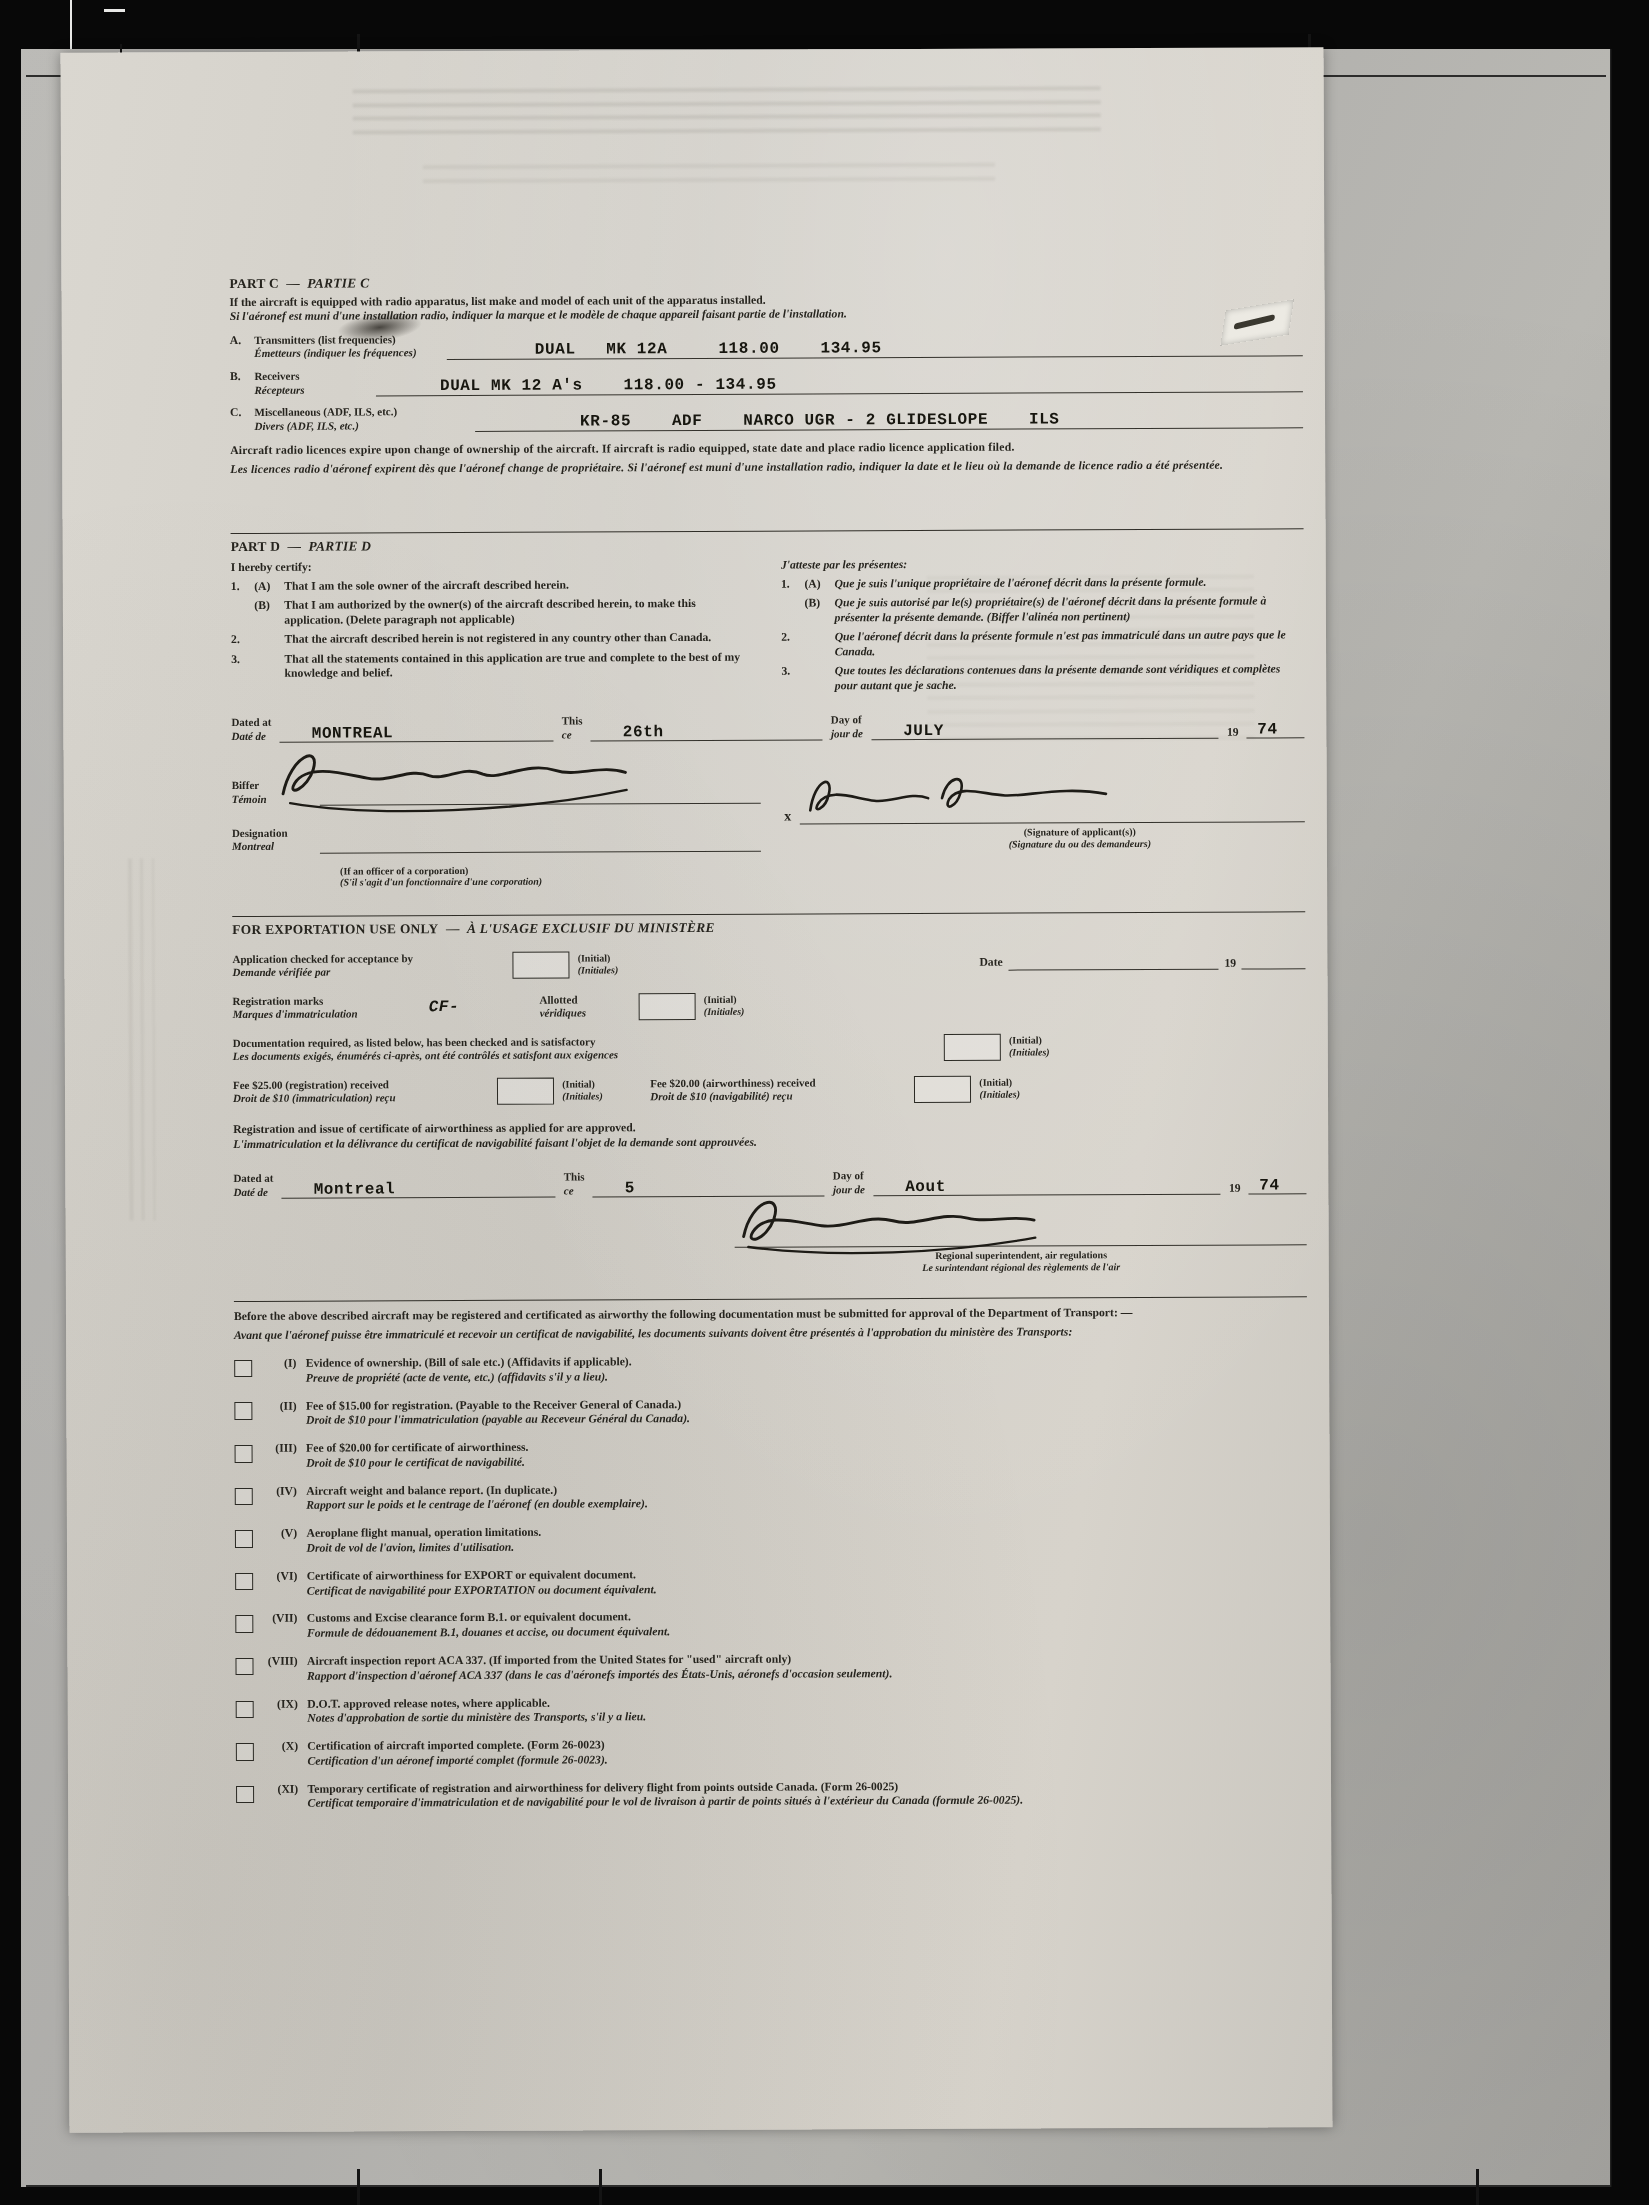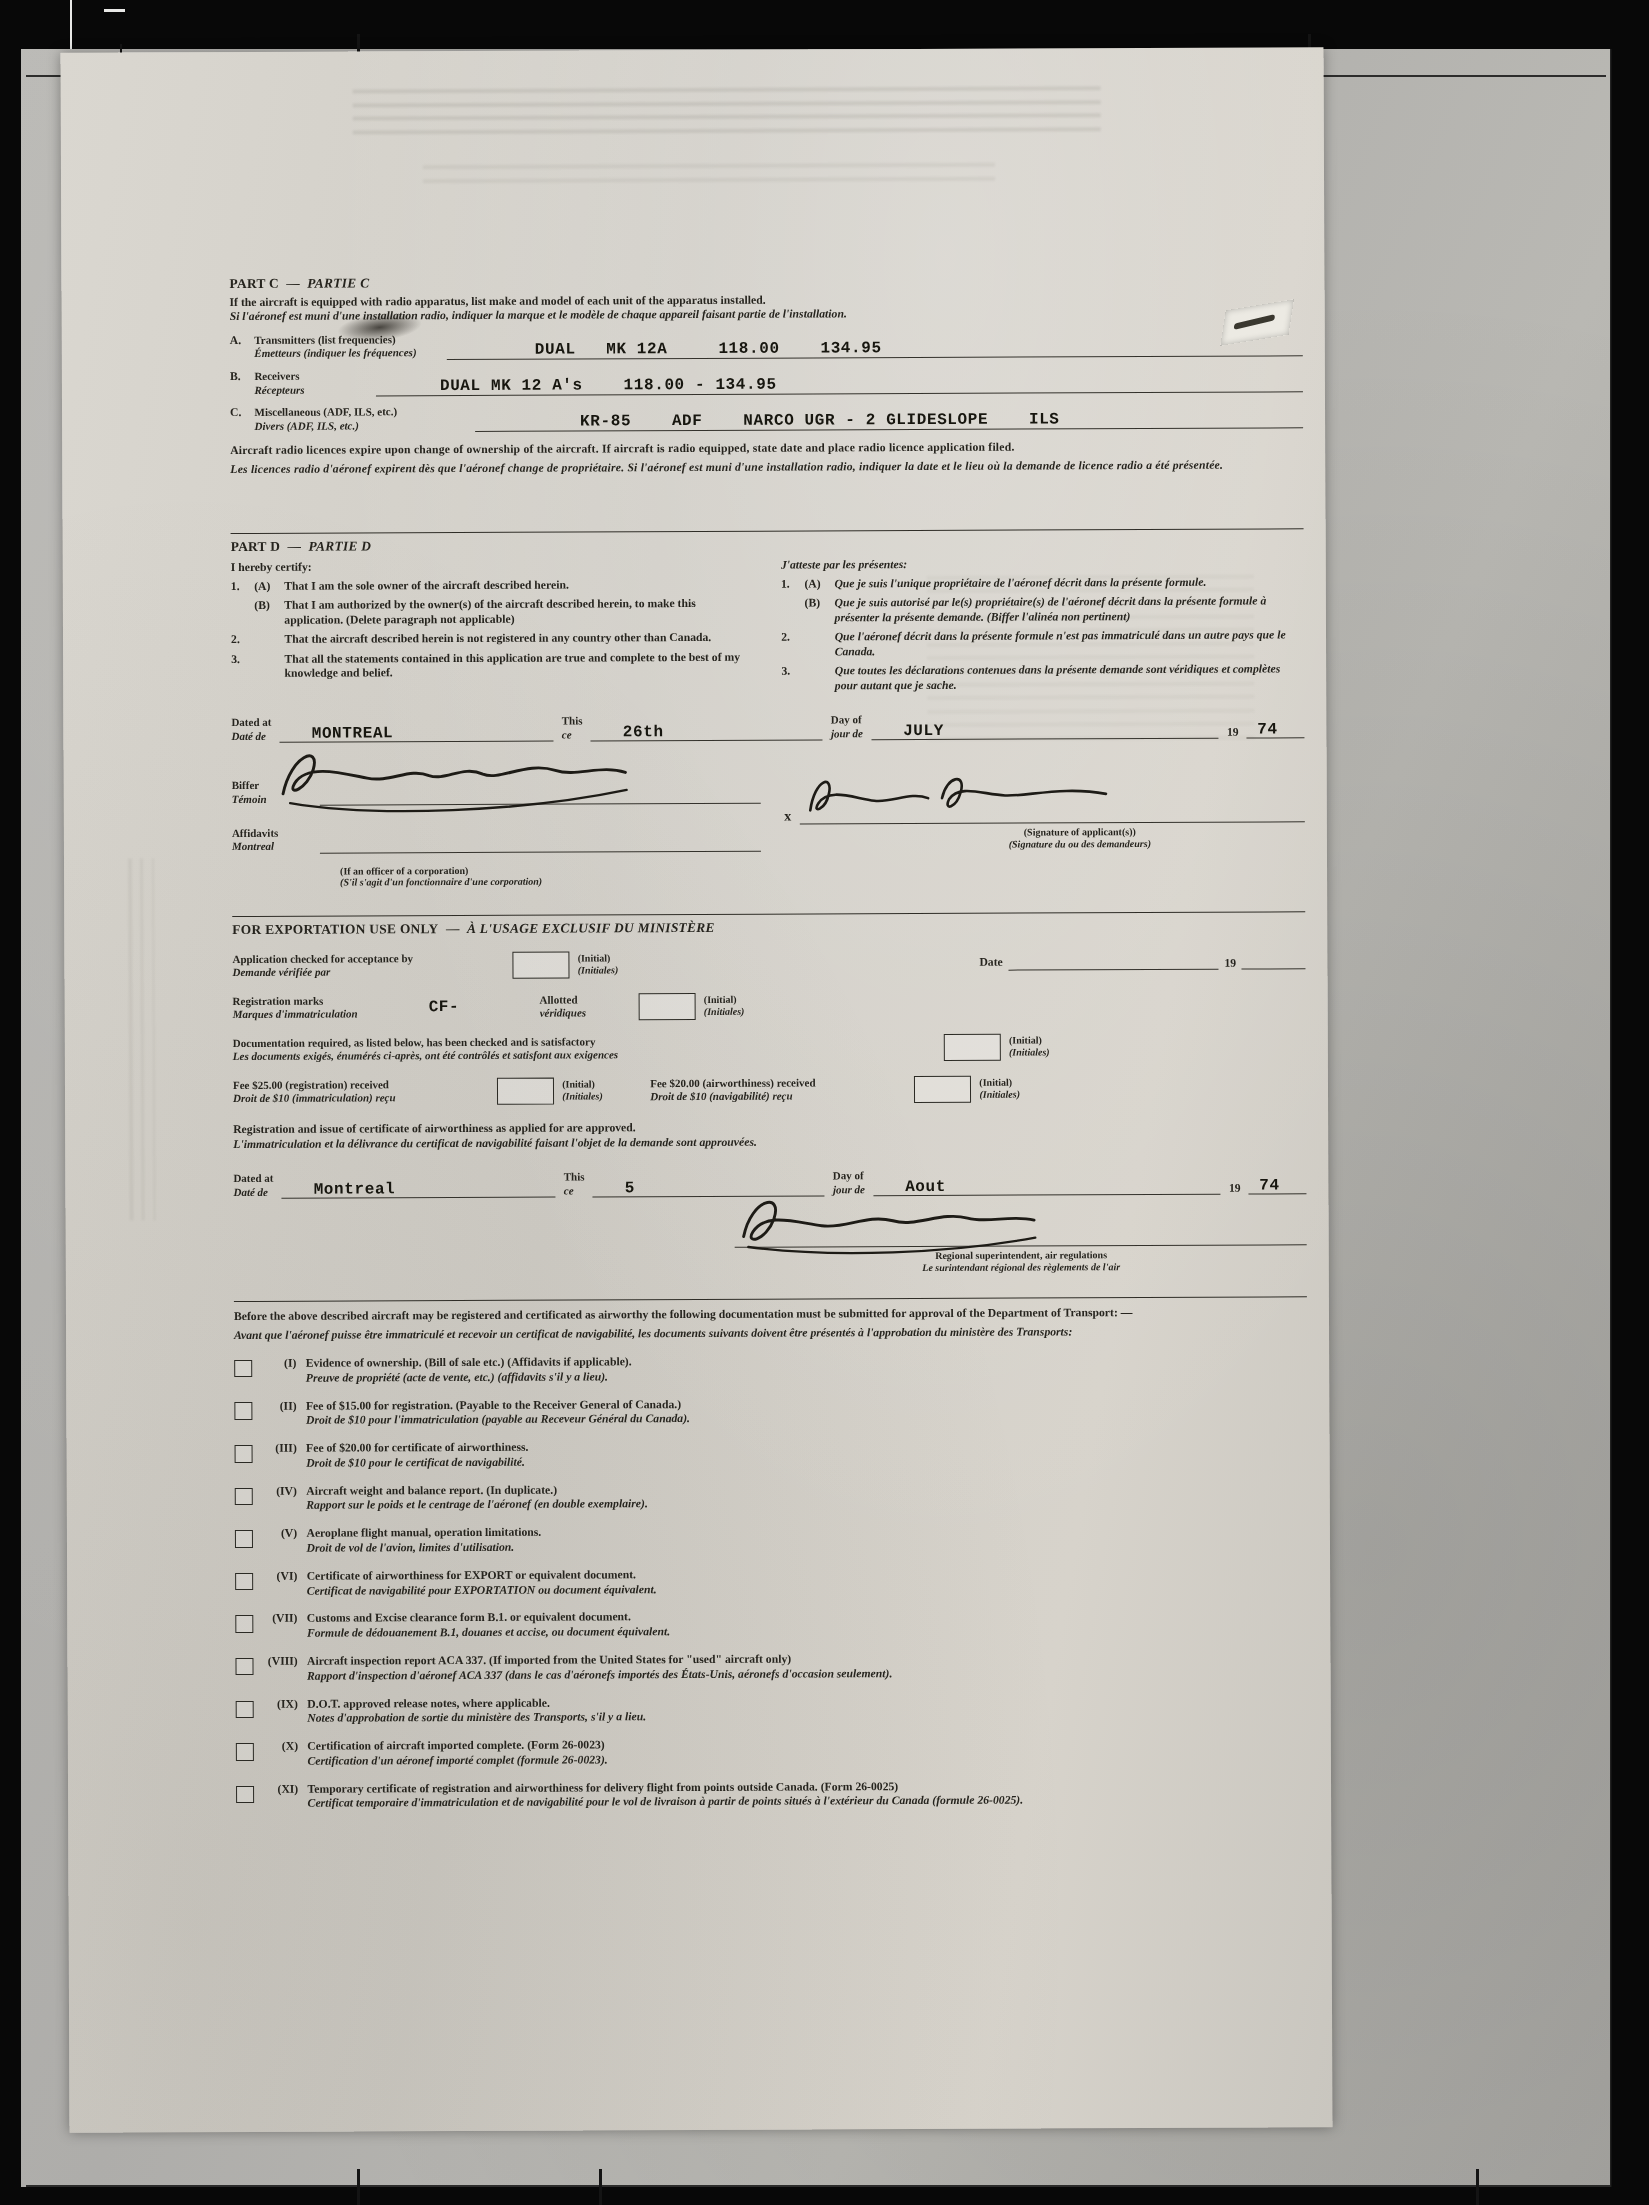--- a/index.html
+++ b/index.html
@@ -271,21 +271,21 @@
           </div>
           <div class="sigline">
             <svg class="sig witness-svg" viewBox="0 0 640 150" aria-label="Louis Coderre">
               <path d="M28,104 C42,38 92,20 80,62 C70,96 34,110 48,86 C70,52 132,70 172,78 C212,86 244,60 278,74 C306,84 336,56 370,72 C400,84 444,50 494,66 C530,78 572,56 614,70" stroke-width="5"></path>
               <path d="M40,120 C190,146 440,136 616,100" stroke-width="4"></path>
             </svg>
           </div>
         </div>
         <div class="srow">
           <div class="lbl2">
-            <div class="en">Affidavits</div>
+            <div class="en">Designation</div>
             <div class="fr">Montreal</div>
           </div>
           <div class="sigline"></div>
         </div>
         <div class="officer-note">
           <div class="en small">(If an officer of a corporation)</div>
           <div class="fr small">(S'il s'agit d'un fonctionnaire d'une corporation)</div>
         </div>
       </div>
       <div class="sb-right">
@@ -324,21 +324,21 @@
         <span class="yr-prefix">19</span>
         <span class="u" style="width:64px; height:15px; display:inline-block;"></span>
       </div>
     </div>
 
     <div class="drow">
       <div class="lbl2" style="flex:0 0 196px;">
         <div class="en">Registration marks</div>
         <div class="fr">Marques d'immatriculation</div>
       </div>
-      <span class="typed" style="flex:0 0 111px;">CF-</span>
+      <span class="typed" style="flex:0 0 111px;font-style:italic;">CF-</span>
       <div class="lbl2" style="flex:0 0 99px;">
         <div class="en">Allotted</div>
         <div class="fr">véridiques</div>
       </div>
       <div class="initbox"></div>
       <div class="initlbl">
         <div class="small">(Initial)</div>
         <div class="small fr-s">(Initiales)</div>
       </div>
     </div>

